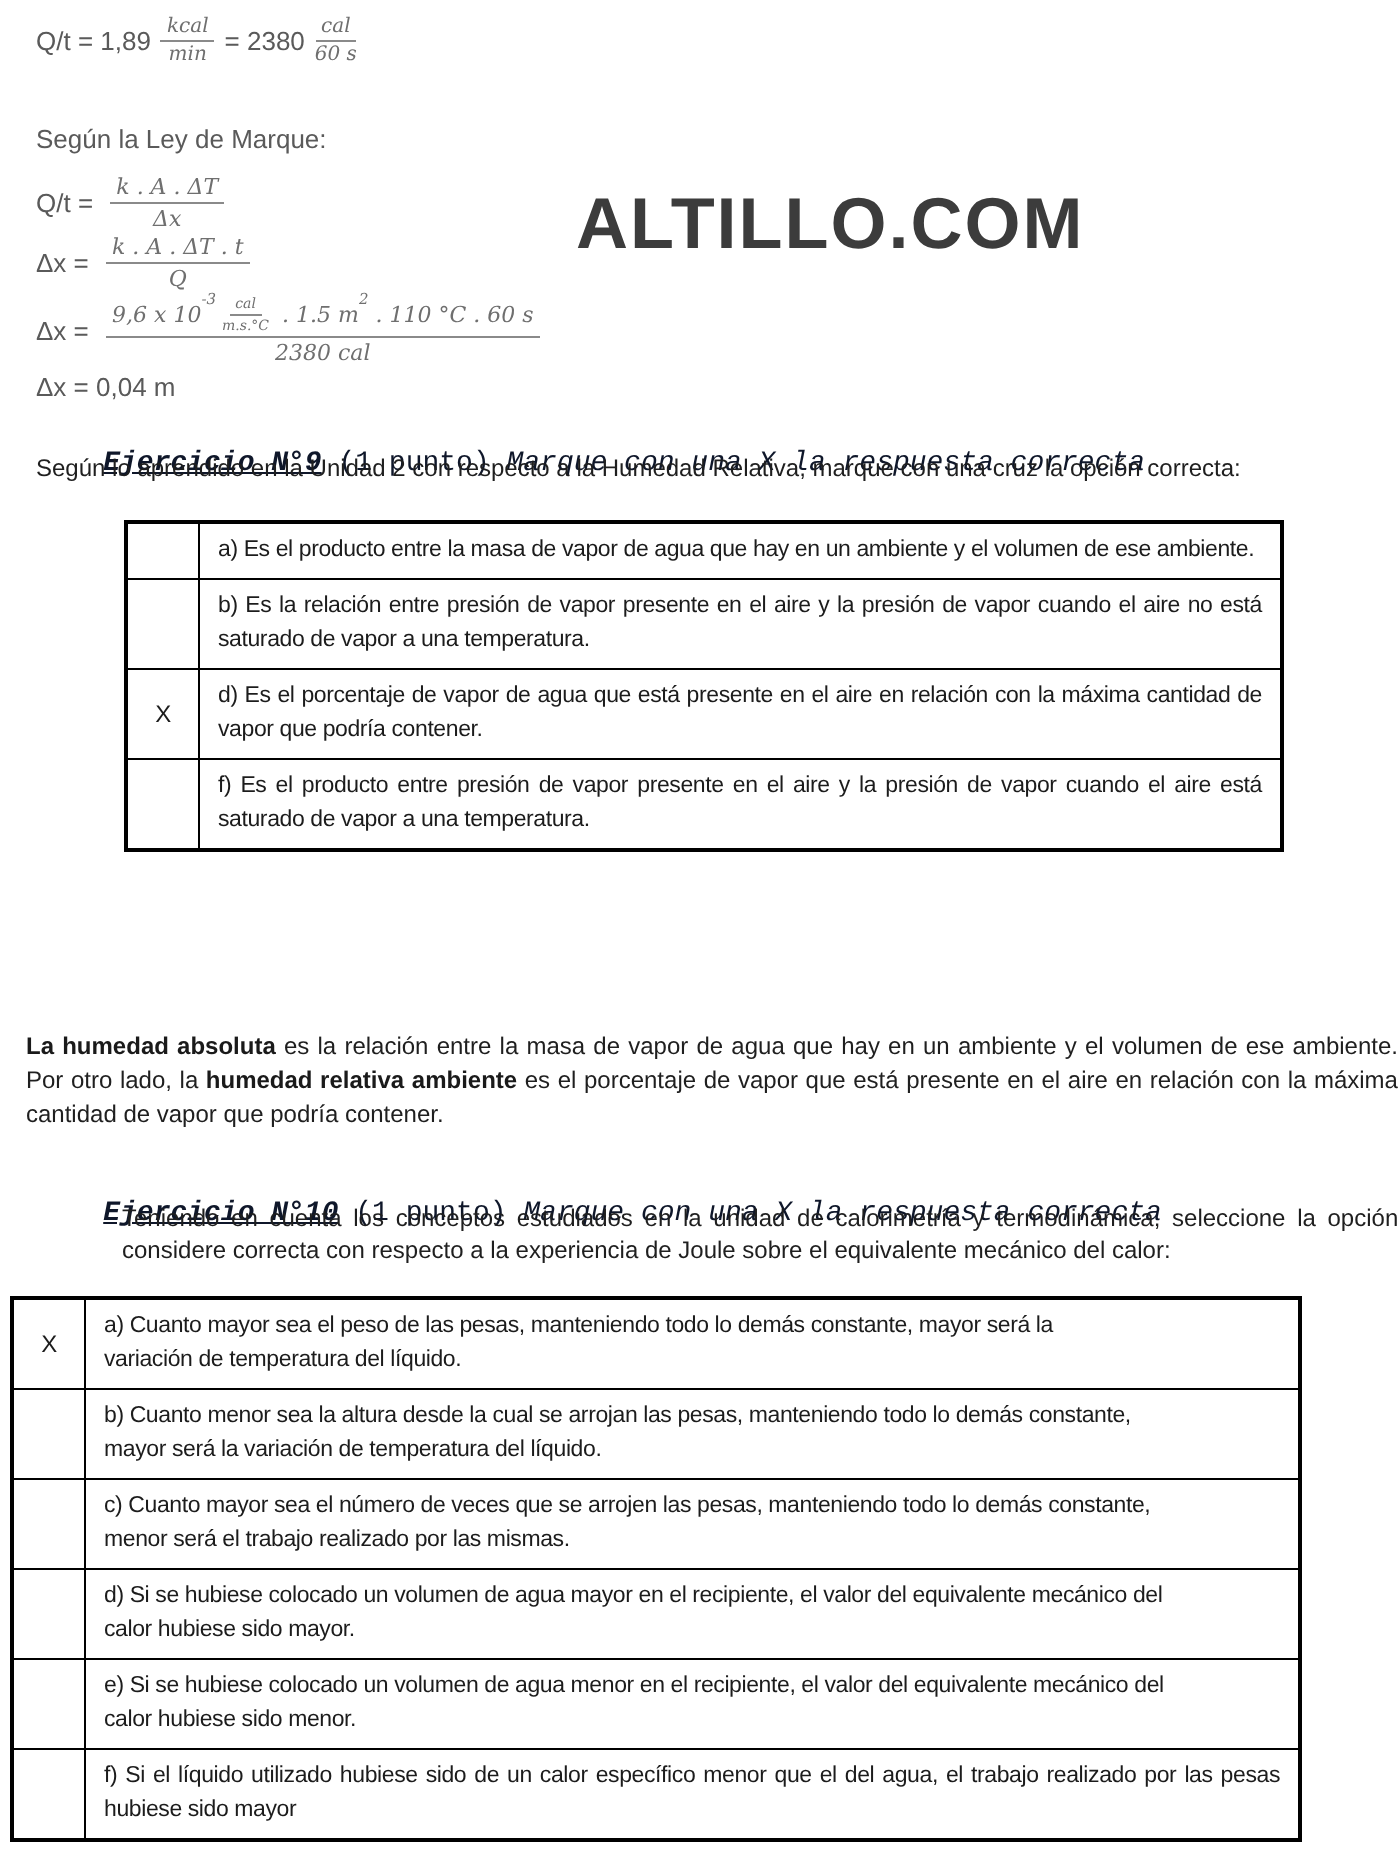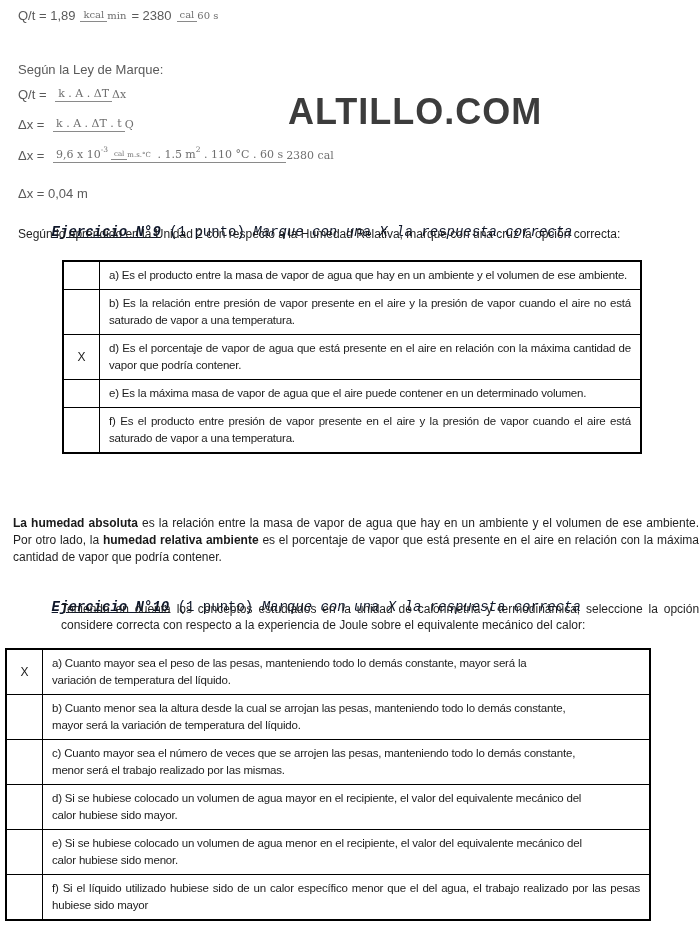--- a/index.html
+++ b/index.html
@@ -12,22 +12,22 @@
     overflow:hidden;
   }
   .abs{position:absolute;}
 
   
   .formula{
     display:inline-flex;align-items:center;
     font-size:13px;color:#5a5a5a;white-space:pre;
   }
   .frac{
-    display:inline-flex;flex-direction:row;
-    font-family:"DejaVu Serif",serif;
+    display:inline-flex;flex-direction:column;align-items:center;
+    font-family:"DejaVu Serif",serif;font-style:italic;
     font-size:10px;color:#6f6f6f;margin:0 5px;vertical-align:middle;
   }
   .frac .num{border-bottom:1px solid #8a8a8a;padding:0 3px 1px;display:inline-flex;align-items:center;white-space:pre;}
   .frac .den{padding-top:1px;white-space:pre;}
   .frac.big{font-size:11px;}
   .frac.small{font-size:7px;margin:0 3px;}
   .sup{font-size:7.5px;align-self:flex-start;margin-top:-3px;}
   .mrow{display:inline-flex;align-items:center;white-space:pre;}
 
   .watermark{
@@ -121,24 +121,20 @@
     <tr>
       <td class="mark"></td>
       <td class="opt">b) Es la relación entre presión de vapor presente en el aire y la presión de vapor cuando el aire no está saturado de vapor a una temperatura.</td>
     </tr>
     <tr>
       <td class="mark">X</td>
       <td class="opt">d) Es el porcentaje de vapor de agua que está presente en el aire en relación con la máxima cantidad de vapor que podría contener.</td>
     </tr>
     <tr>
       <td class="mark"></td>
-      <td class="opt">e) Es la máxima masa de vapor de agua que el aire puede contener en un determinado volumen.</td>
-    </tr>
-    <tr>
-      <td class="mark"></td>
       <td class="opt">f) Es el producto entre presión de vapor presente en el aire y la presión de vapor cuando el aire está saturado de vapor a una temperatura.</td>
     </tr>
   </tbody>
     </table>
 
   <div class="abs note" style="left:13px;top:515px;width:686px;">
     <b>La humedad absoluta</b><span> es la relación entre la masa de vapor de agua que hay en un ambiente y el volumen de ese ambiente. Por otro lado, la </span><b>humedad relativa ambiente</b><span> es el porcentaje de vapor que está presente en el aire en relación con la máxima cantidad de vapor que podría contener.</span>
   </div>
 
   <div class="abs exline" style="left:18px;top:583px;">

